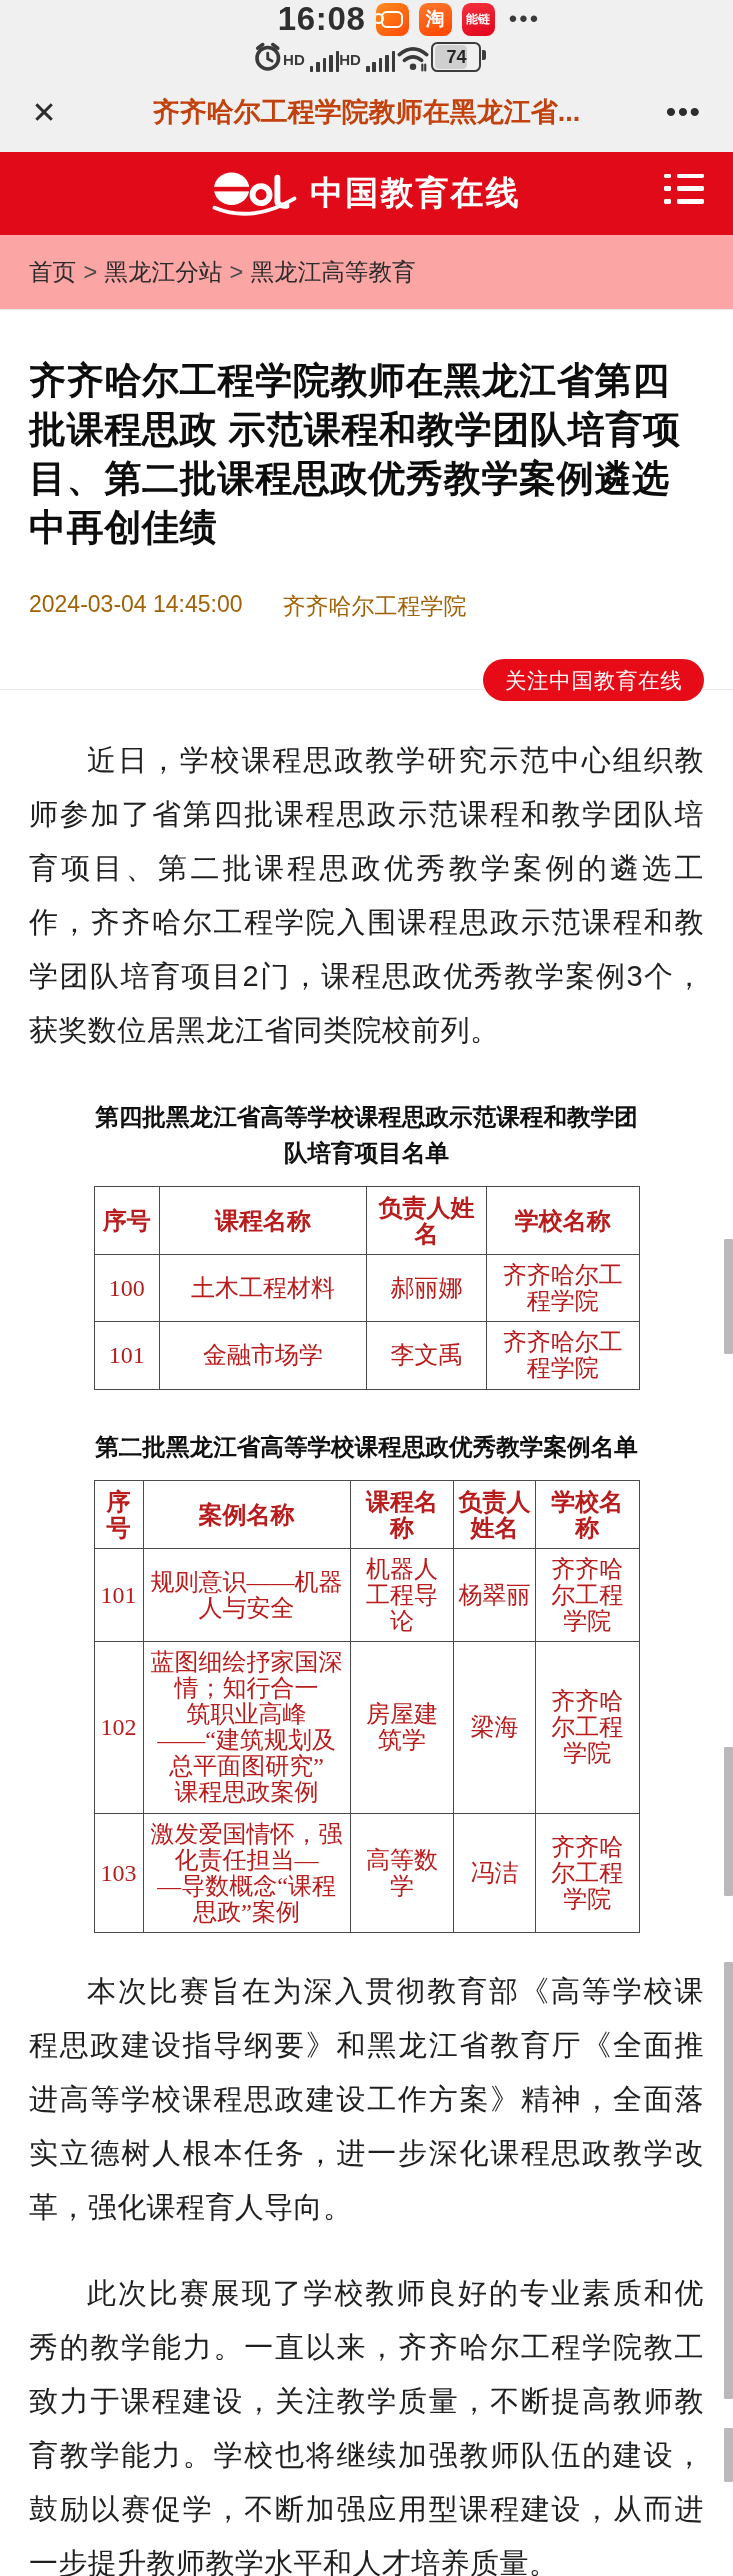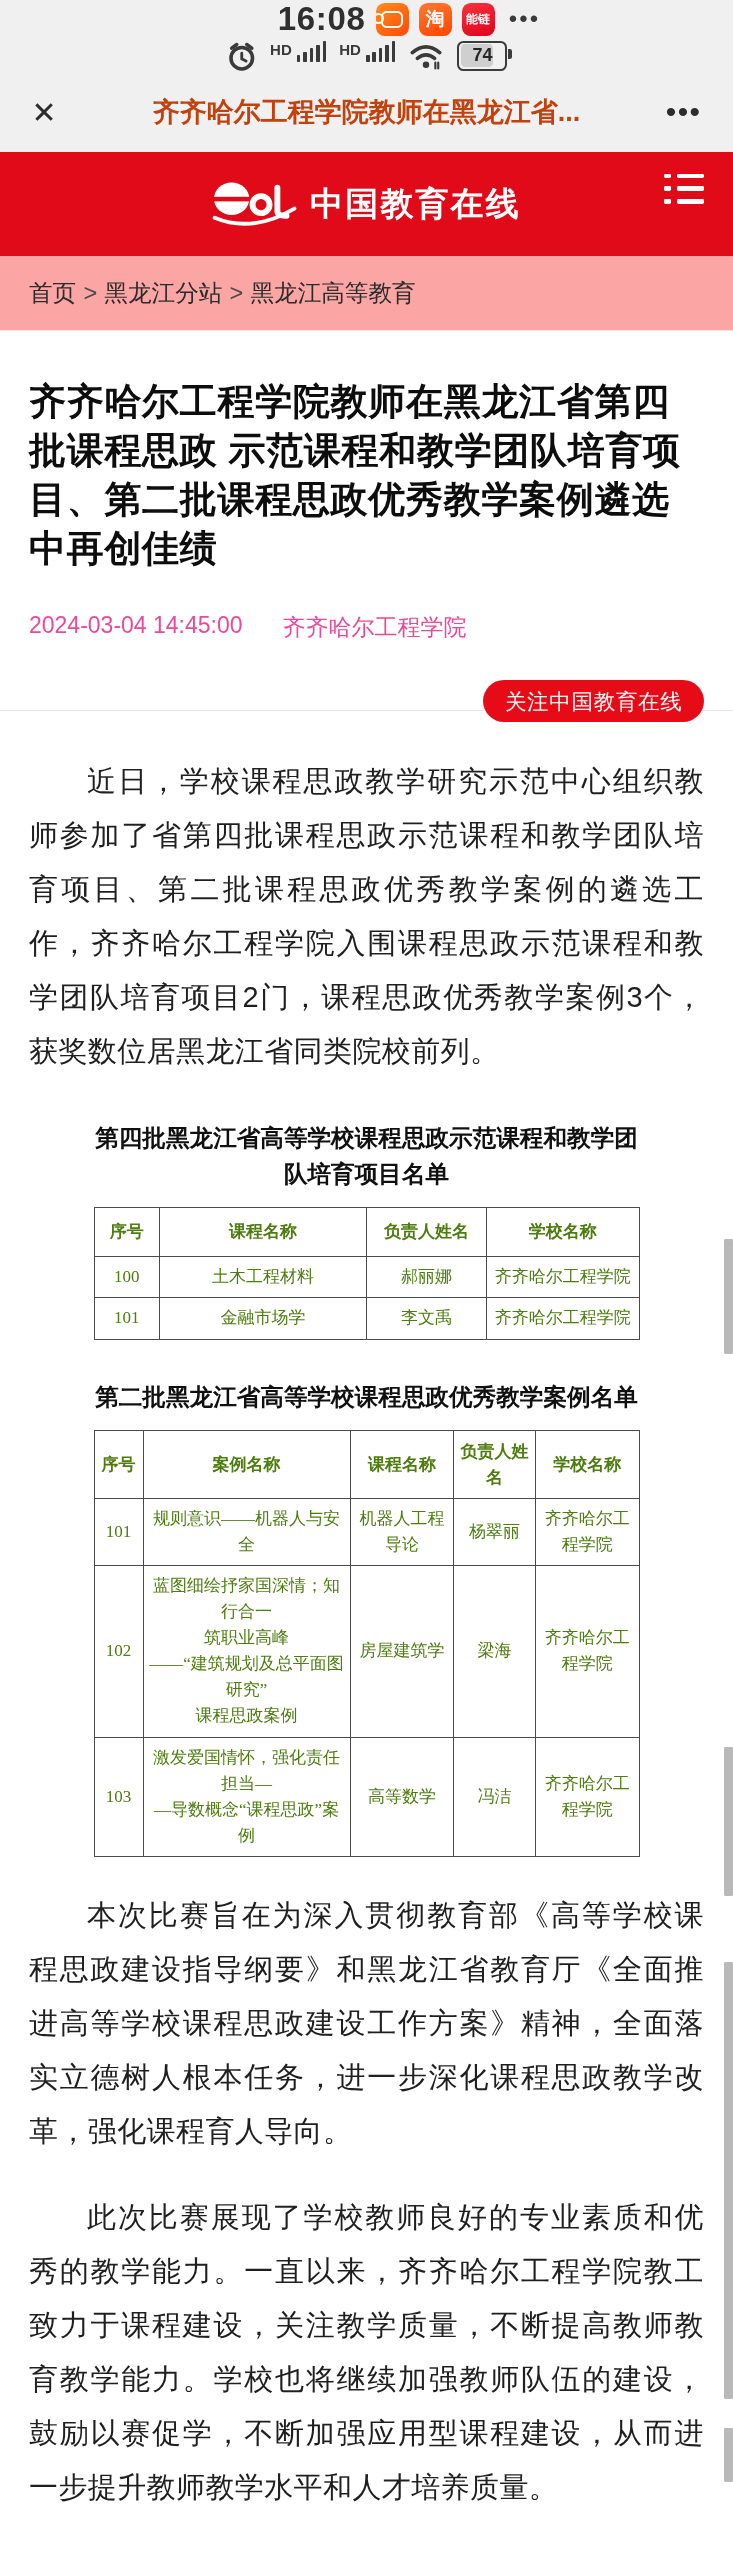--- a/index.html
+++ b/index.html
@@ -21,21 +21,21 @@
     width:33px;height:33px;border-radius:8.6px;display:inline-flex;
     align-items:center;justify-content:center;color:#fff;font-weight:700;
     box-sizing:border-box;overflow:hidden;
   }
   .app-icon.ks{background:linear-gradient(140deg,#ff8f1f,#ff4906);}
   .ks-cam{width:18.6px;height:13px;border:2.9px solid #fff;border-radius:5.7px;position:relative;}
   .ks-cam:before{content:"";position:absolute;left:-10px;top:0px;width:7.2px;height:7.2px;border:2.9px solid #fff;border-radius:50%;}
   .app-icon.tb{background:linear-gradient(160deg,#ff7a2e,#ff4400);font-size:18.6px;}
   .app-icon.nl{background:linear-gradient(160deg,#f5333f,#e1021a);font-size:12px;line-height:13px;text-align:center;}
   .sb-more{font-size:24px;color:#3a3a3a;letter-spacing:2.1px;margin-left:4.3px;}
-  .sb-right{display:flex;align-items:flex-start;gap:13px;}
+  .sb-right{display:flex;align-items:flex-end;}
   .sig{display:flex;align-items:flex-end;gap:2.9px;}
   .sig .hd{font-size:15px;font-weight:700;color:#3a3a3a;margin-right:2.1px;align-self:flex-start;}
   .sig i{display:block;width:3.6px;background:#3a3a3a;border-radius:0.7px;}
   .battery{
     position:relative;width:46px;height:26px;border:2.1px solid #3c3c3c;border-radius:6.4px;
     display:flex;align-items:center;justify-content:center;background:#f0f0f1;
   }
   .battery .fill{position:absolute;left:1.4px;top:1.4px;bottom:1.4px;width:70%;background:#cfcfcf;border-radius:4.3px;}
   .battery .pct{position:relative;font-size:18px;font-weight:700;color:#262626;}
   .battery:after{content:"";position:absolute;right:-6.4px;top:6.4px;width:3.6px;height:10px;background:#3c3c3c;border-radius:0 2.1px 2.1px 0;}
@@ -47,21 +47,21 @@
   }
   .bb-close{font-size:30px;color:#2d2d2d;width:50px;cursor:pointer;}
   .bb-title{
     flex:1;text-align:center;font-size:27px;font-weight:600;color:#c2410c;
     white-space:nowrap;overflow:hidden;
   }
   .bb-menu{font-size:30px;color:#2d2d2d;width:50px;text-align:right;letter-spacing:1.4px;cursor:pointer;}
 
   
   .site-header{
-    height:104px;background:#e10a19;display:flex;align-items:center;
+    height:83px;background:#e10a19;display:flex;align-items:center;
     padding:0 29px;box-sizing:border-box;position:relative;justify-content:center;
   }
   .logo-wrap{display:flex;align-items:center;gap:13px;}
   .logo-svg{width:85px;height:52px;display:block;}
   .site-name{color:#ffffff;font-size:33px;font-weight:700;letter-spacing:2.1px;}
   .hdr-menu{position:absolute;right:29px;top:21.5px;width:40px;cursor:pointer;}
   .hdr-menu .row{display:flex;align-items:center;gap:5.7px;margin-bottom:8.6px;}
   .hdr-menu .row:last-child{margin-bottom:0;}
   .hdr-menu .dot{width:7.2px;height:4.3px;background:#fff;border-radius:1.4px;}
   .hdr-menu .bar{width:29px;height:4.3px;background:#fff;border-radius:1.4px;}
@@ -73,21 +73,21 @@
     border-bottom:0.7px solid #e9e9e9;
   }
   .breadcrumb .sep{margin:0 7.2px;color:#4a4a4a;}
   .crumb{cursor:pointer;}
 
   
   .article-title{
     margin:46px 29px 0;font-size:37px;line-height:49px;font-weight:700;
     color:#0d0d0d;letter-spacing:0.7px;
   }
-  .meta{margin:39px 29px 0;font-size:23px;color:#ec4899;display:flex;gap:40px;}
+  .meta{margin:39px 29px 0;font-size:23px;color:#a16207;display:flex;gap:40px;}
   .follow-wrap{position:relative;height:72px;margin-top:7.2px;}
   .follow-divider{position:absolute;left:0;right:0;bottom:11.5px;height:0.7px;background:#e8e8e8;}
   .follow-btn{
     position:absolute;right:29px;bottom:0px;height:42px;padding:0 21.5px;
     background:#e60b17;color:#fff;border:none;border-radius:21px;
     font-size:21.5px;font-family:inherit;cursor:pointer;letter-spacing:0.7px;
   }
   .para{
     margin:31.5px 29px 0;font-size:29px;line-height:54px;color:#1f1f1f;
     text-indent:2em;letter-spacing:0.4px;text-align:justify;
@@ -95,21 +95,21 @@
 
   
   .doc-image{
     margin:42px auto 0;width:546px;font-family:"Liberation Serif", serif;color:#1c1c1c;
   }
   .tbl-title{font-size:23.6px;font-weight:700;text-align:center;line-height:36px;color:#101010;}
   .tbl-title.t2{margin-top:39px;}
   table.doc{width:100%;border-collapse:collapse;margin-top:15.8px;table-layout:fixed;}
   table.doc th, table.doc td{
     border:0.7px solid #4a4a4a;text-align:center;vertical-align:middle;
-    font-size:17px;line-height:26px;padding:7.2px 4.3px;color:#4d7c0f;
+    font-size:24px;line-height:26px;padding:7.2px 4.3px;color:#b91c1c;
   }
   table.doc th{font-weight:700;height:33px;}
   td.pre{white-space:pre-line;}
 
   
   .scroll-thumb{position:absolute;right:0;width:8.6px;background:#b9b9b9;border-radius:1.4px;}
 </style>
 </head>
 <body>
 

